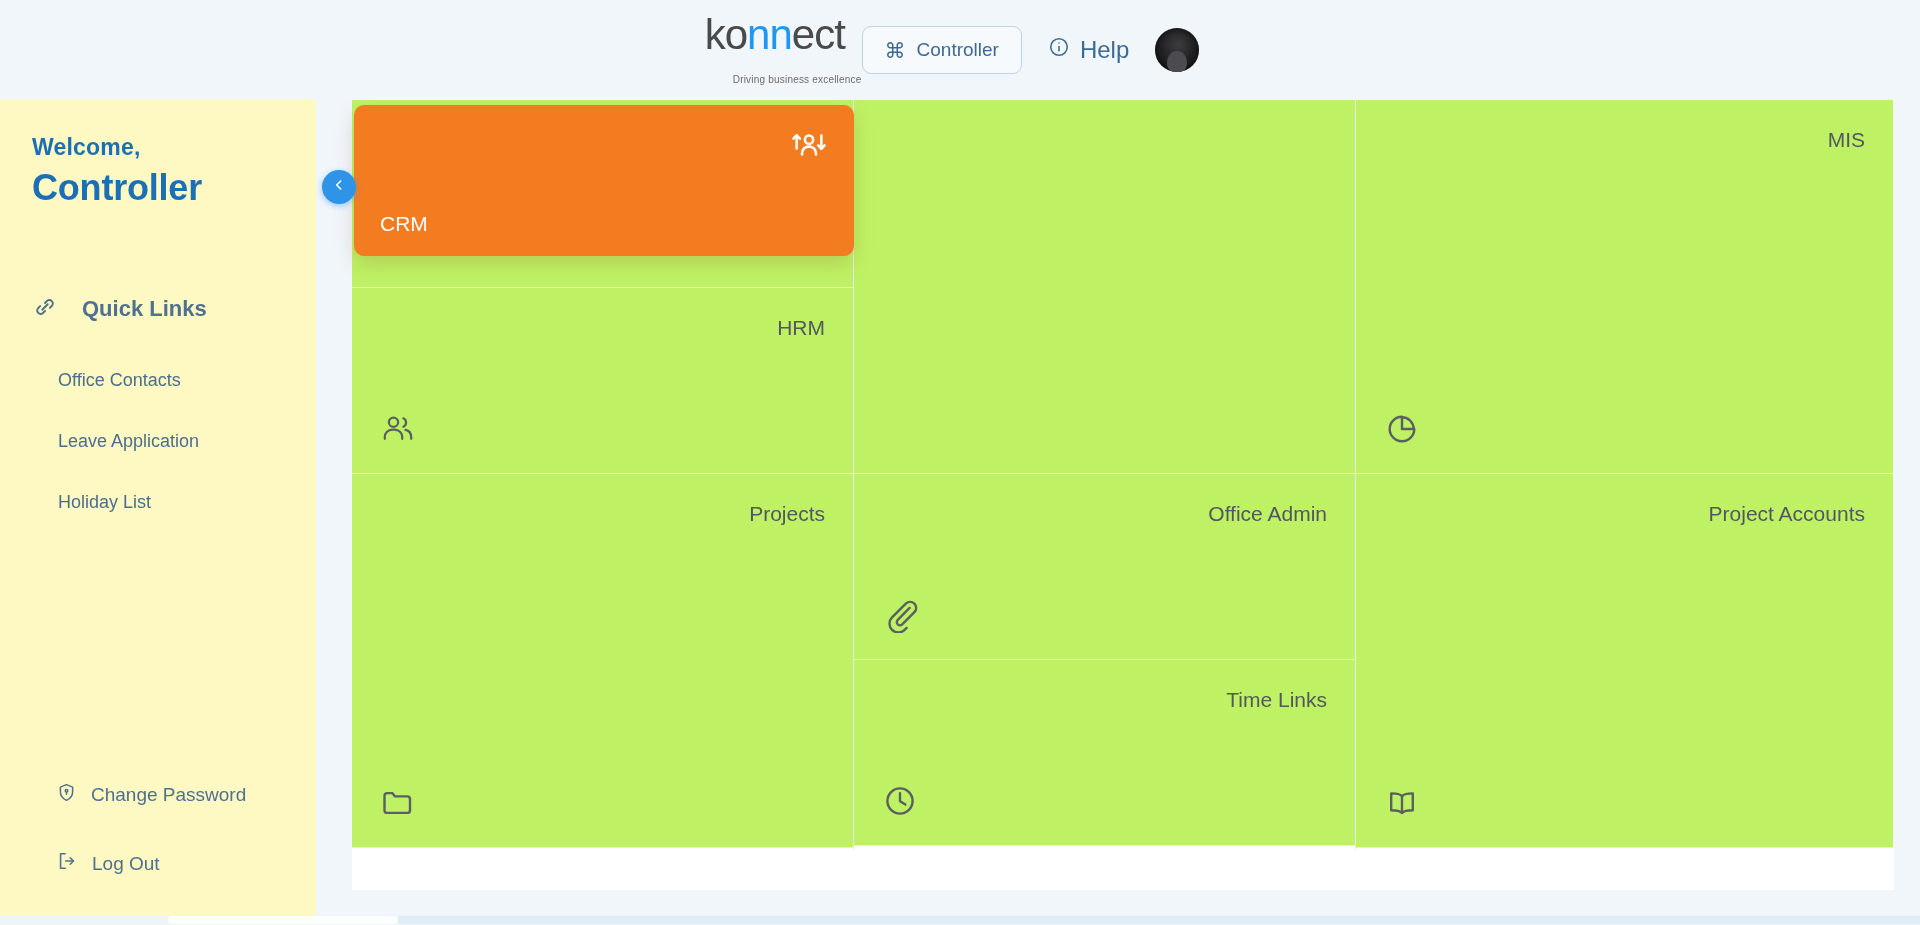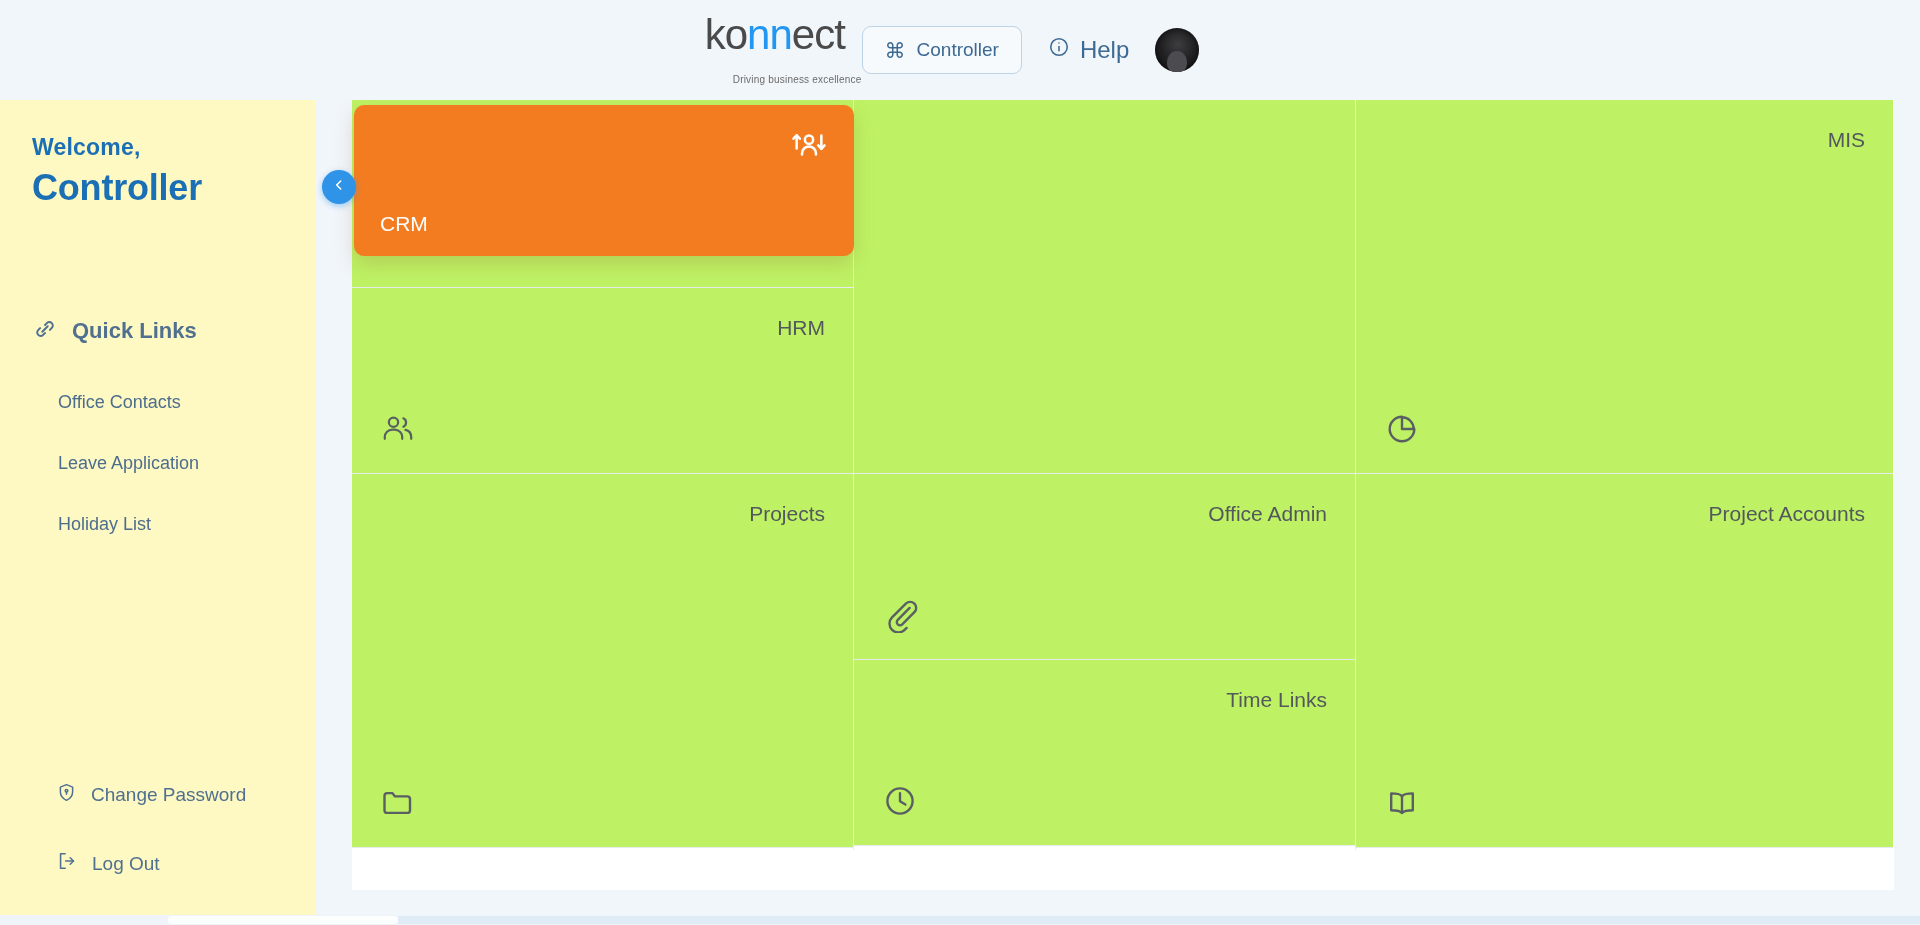--- a/index.html
+++ b/index.html
@@ -52,21 +52,21 @@
   
   .sidebar {
     position: absolute; top: 100px; left: 0; width: 316px; height: 825px;
     background: #fef9c3;
     padding: 34px 0 0 32px;
     z-index: 4;
   }
   .welcome-small { font-size: 23px; color: #1b6fb5; font-weight: 600; letter-spacing: .2px; }
   .welcome-name { font-size: 36px; color: #1b6fb5; font-weight: 700; margin-top: 6px; letter-spacing: -.2px; }
 
-  .ql-head { display: flex; align-items: center; gap: 14px; margin-top: 107px; color: #50708f; }
+  .ql-head { display: flex; align-items: center; gap: 24px; margin-top: 85px; color: #50708f; }
   .ql-head .label { font-size: 22px; font-weight: 600; }
   .ql-list { margin-top: 26px; display: flex; flex-direction: column; gap: 20px; padding-left: 26px; }
   .ql-link { font-size: 18px; color: #4d6d8d; cursor: pointer; width: fit-content; margin-top: 20px; }
 
   .side-bottom { position: absolute; left: 56px; bottom: 48px; display: flex; flex-direction: column; gap: 42px; }
   .side-action { display: flex; align-items: center; gap: 14px; color: #50708f; font-size: 19px; font-weight: 500; cursor: pointer; }
 
   
   .collapse-btn {
     position: absolute; left: 322px; top: 170px;

